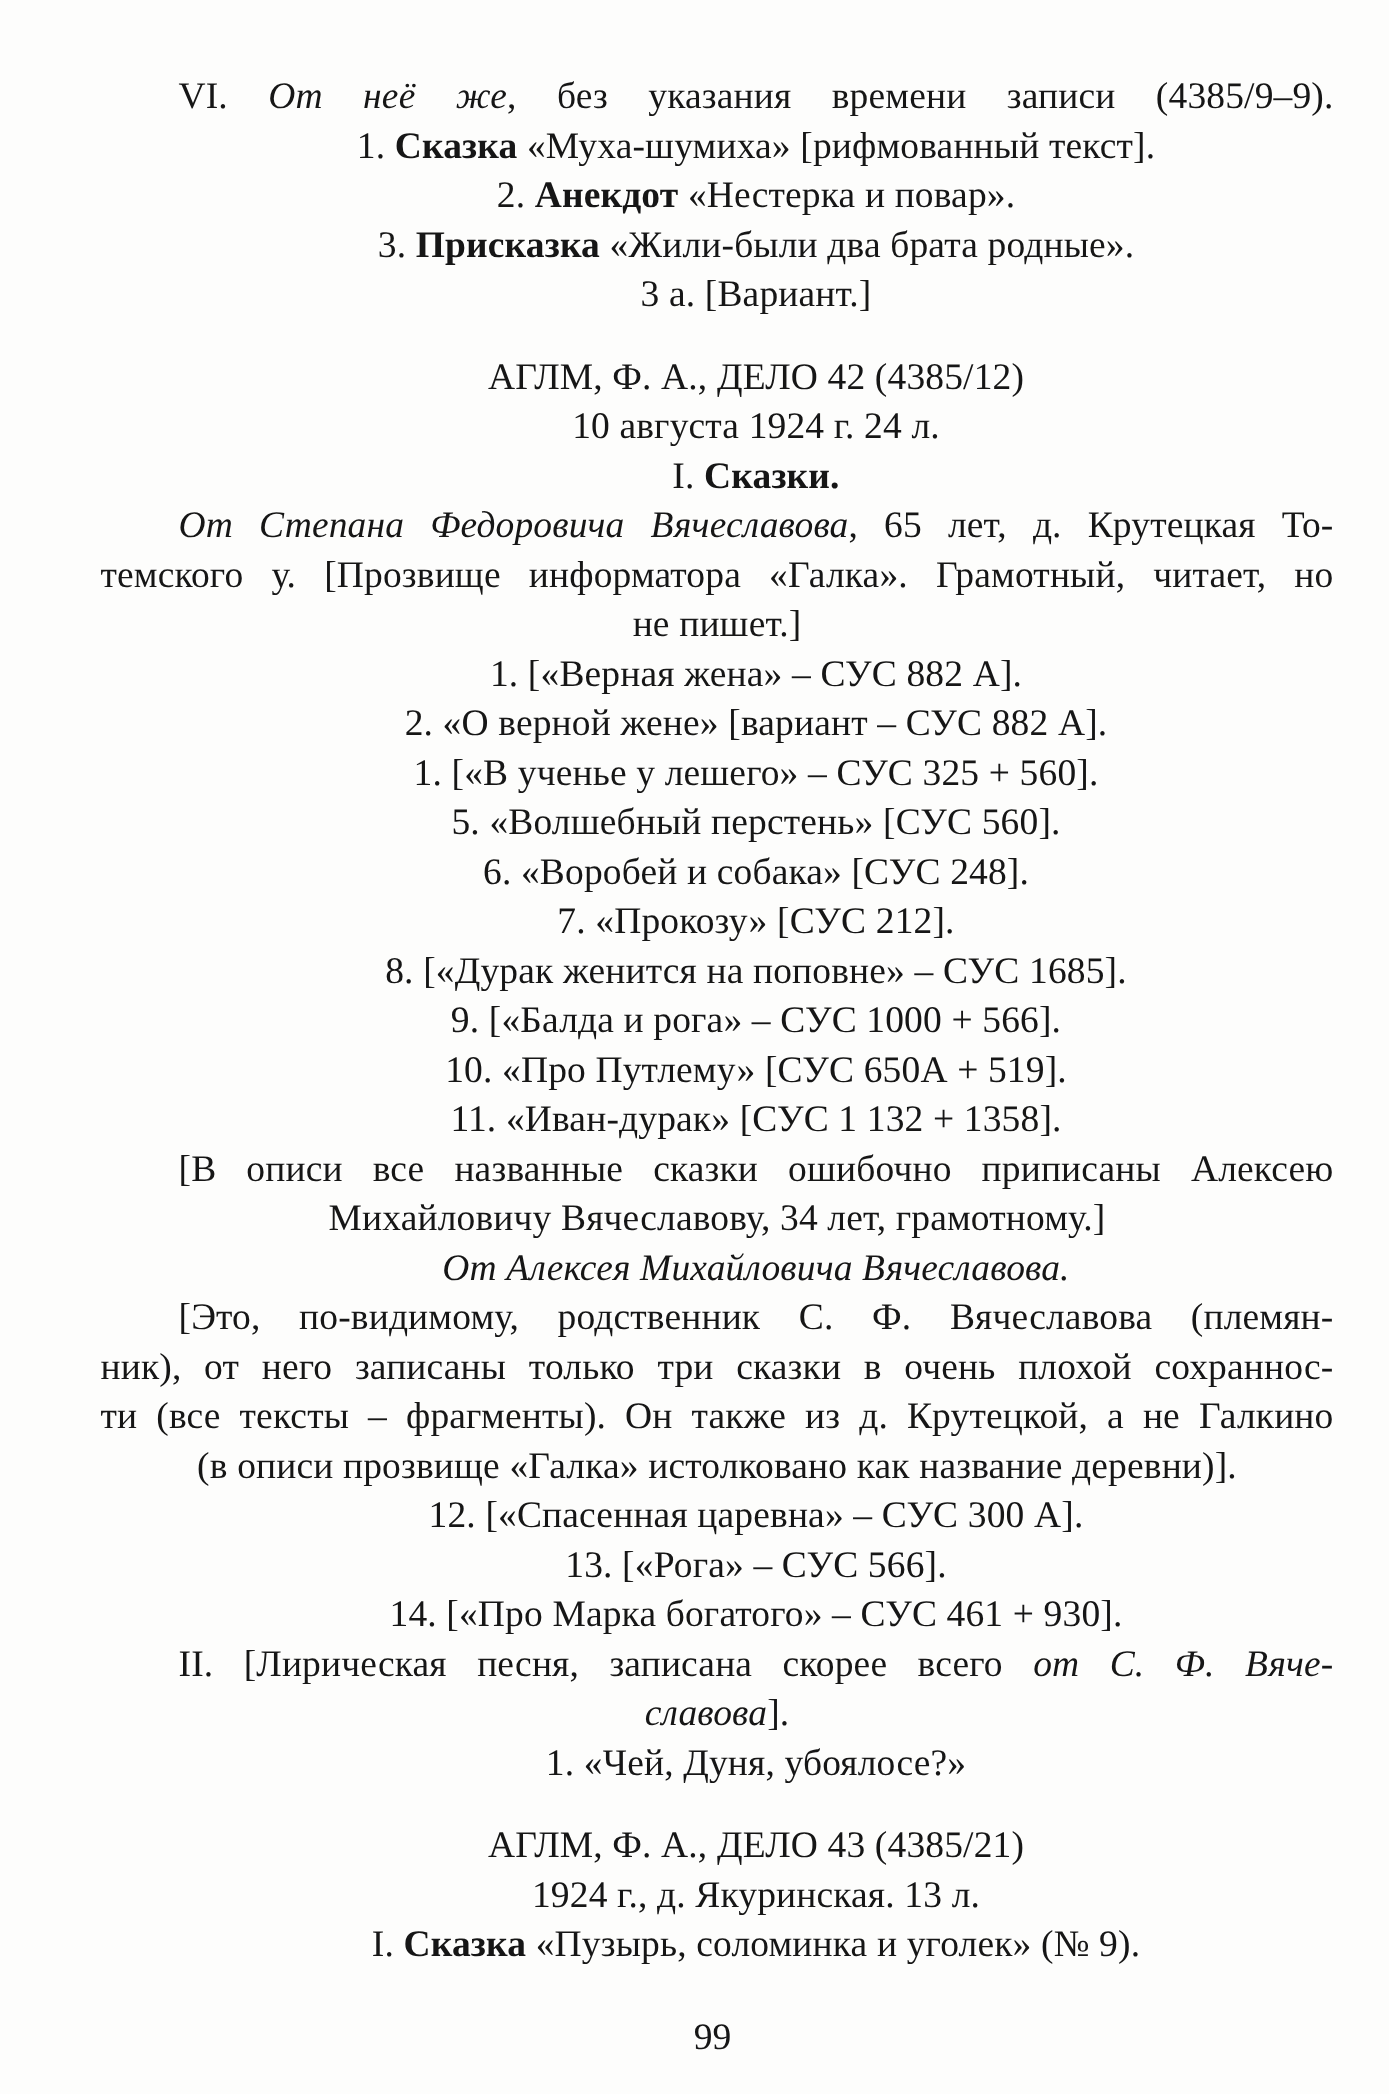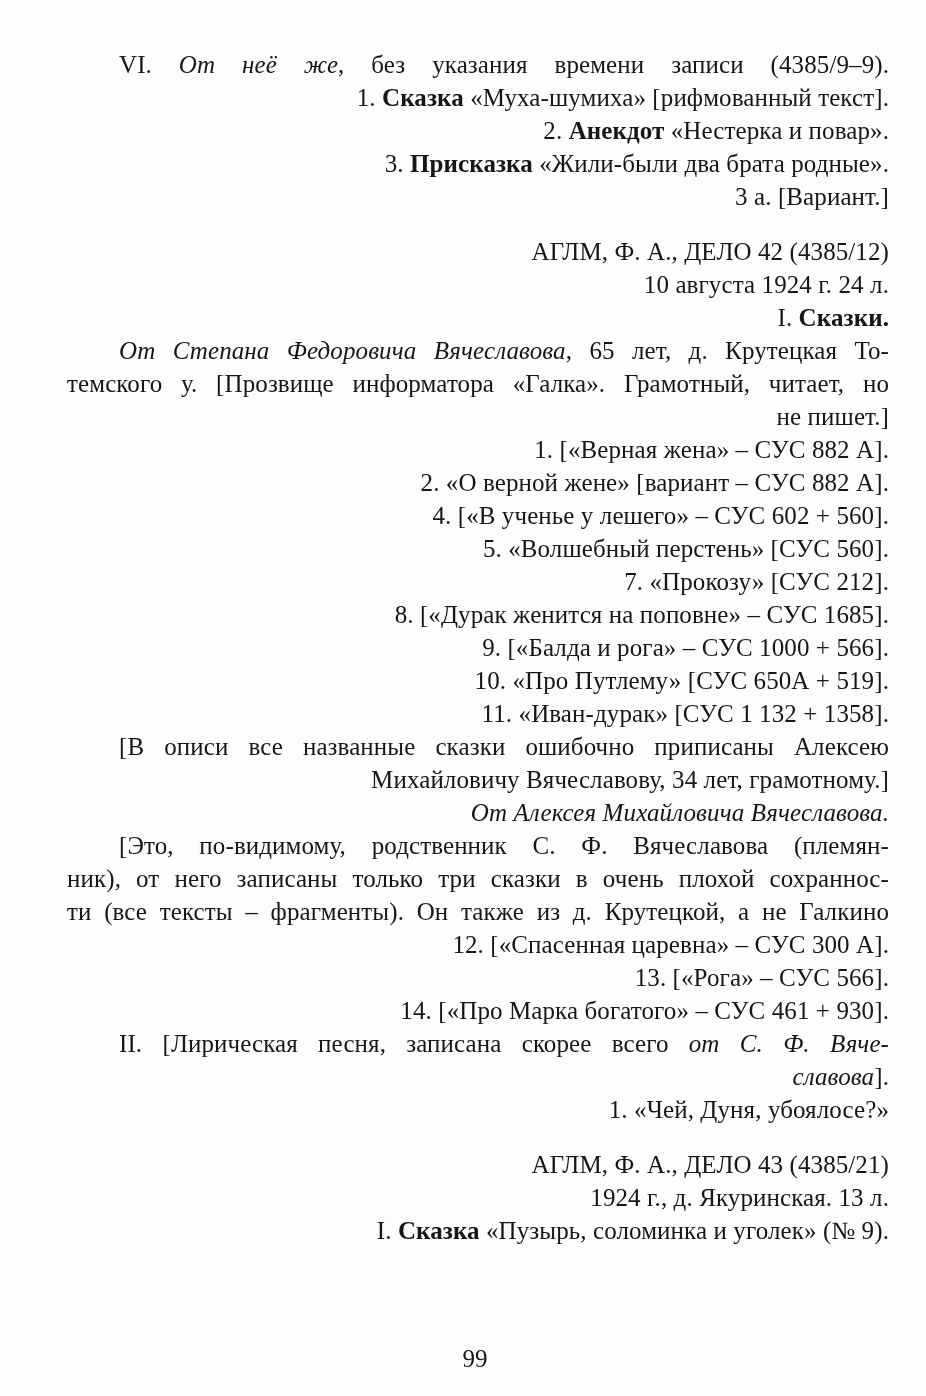--- a/index.html
+++ b/index.html
@@ -21,21 +21,21 @@
     position: absolute;
     left: 52px;
     top: 48px;
     width: 822px;
     margin-left: 15px;
   }
   .line {
     font-size: 25px;
     line-height: 33px;
     white-space: normal;
-    text-align: right;
+    text-align: center;
     letter-spacing: 0.1px;
   }
   .line.indent { text-indent: 52px; }
   .line.justify {
     text-align: justify;
     text-align-last: justify;
   }
   .line.gap { margin-top: 22px; }
   .b { font-weight: bold; }
   .i { font-style: italic; }
@@ -61,33 +61,35 @@
       <div class="line indent"><span class="">3. </span><span class="b ">Присказка</span><span class=""> «Жили-были два брата родные».</span></div>
       <div class="line indent"><span class="">3 а. [Вариант.]</span></div>
       <div class="line indent gap"><span class="">АГЛМ, Ф. А., ДЕЛО 42 (4385/12)</span></div>
       <div class="line indent"><span class="">10 августа 1924 г. 24 л.</span></div>
       <div class="line indent"><span class="">I. </span><span class="b ">Сказки.</span></div>
       <div class="line indent justify"><span class="i">От Степана Федоровича Вячеславова</span><span class="">, 65 лет, д. Крутецкая То-</span></div>
       <div class="line justify"><span class="">темского у. [Прозвище информатора «Галка». Грамотный, читает, но</span></div>
       <div class="line"><span class="">не пишет.]</span></div>
       <div class="line indent"><span class="">1. [«Верная жена» – СУС 882 А].</span></div>
       <div class="line indent"><span class="">2. «О верной жене» [вариант – СУС 882 А].</span></div>
-      <div class="line indent"><span class="">4. [«В ученье у лешего» – СУС 602 + 560].</span></div>
+      <div class="line indent"><span class="">1. [«В ученье у лешего» – СУС 325 + 560].</span></div>
       <div class="line indent"><span class="">5. «Волшебный перстень» [СУС 560].</span></div>
+      <div class="line indent"><span class="">6. «Воробей и собака» [СУС 248].</span></div>
       <div class="line indent"><span class="">7. «Прокозу» [СУС 212].</span></div>
       <div class="line indent"><span class="">8. [«Дурак женится на поповне» – СУС 1685].</span></div>
       <div class="line indent"><span class="">9. [«Балда и рога» – СУС 1000 + 566].</span></div>
       <div class="line indent"><span class="">10. «Про Путлему» [СУС 650А + 519].</span></div>
       <div class="line indent"><span class="">11. «Иван-дурак» [СУС 1 132 + 1358].</span></div>
       <div class="line indent justify"><span class="">[В описи все названные сказки ошибочно приписаны Алексею</span></div>
       <div class="line"><span class="">Михайловичу Вячеславову, 34 лет, грамотному.]</span></div>
       <div class="line indent"><span class="i">От Алексея Михайловича Вячеславова.</span></div>
       <div class="line indent justify"><span class="">[Это, по-видимому, родственник С. Ф. Вячеславова (племян-</span></div>
       <div class="line justify"><span class="">ник), от него записаны только три сказки в очень плохой сохраннос-</span></div>
       <div class="line justify"><span class="">ти (все тексты – фрагменты). Он также из д. Крутецкой, а не Галкино</span></div>
+      <div class="line"><span class="">(в описи прозвище «Галка» истолковано как название деревни)].</span></div>
       <div class="line indent"><span class="">12. [«Спасенная царевна» – СУС 300 А].</span></div>
       <div class="line indent"><span class="">13. [«Рога» – СУС 566].</span></div>
       <div class="line indent"><span class="">14. [«Про Марка богатого» – СУС 461 + 930].</span></div>
       <div class="line indent justify"><span class="">II. [Лирическая песня, записана скорее всего </span><span class="i">от С. Ф. Вяче-</span></div>
       <div class="line"><span class="i">славова</span><span class="">].</span></div>
       <div class="line indent"><span class="">1. «Чей, Дуня, убоялосе?»</span></div>
       <div class="line indent gap"><span class="">АГЛМ, Ф. А., ДЕЛО 43 (4385/21)</span></div>
       <div class="line indent"><span class="">1924 г., д. Якуринская. 13 л.</span></div>
       <div class="line indent"><span class="">I. </span><span class="b ">Сказка</span><span class=""> «Пузырь, соломинка и уголек» (№ 9).</span></div>
     </div>

